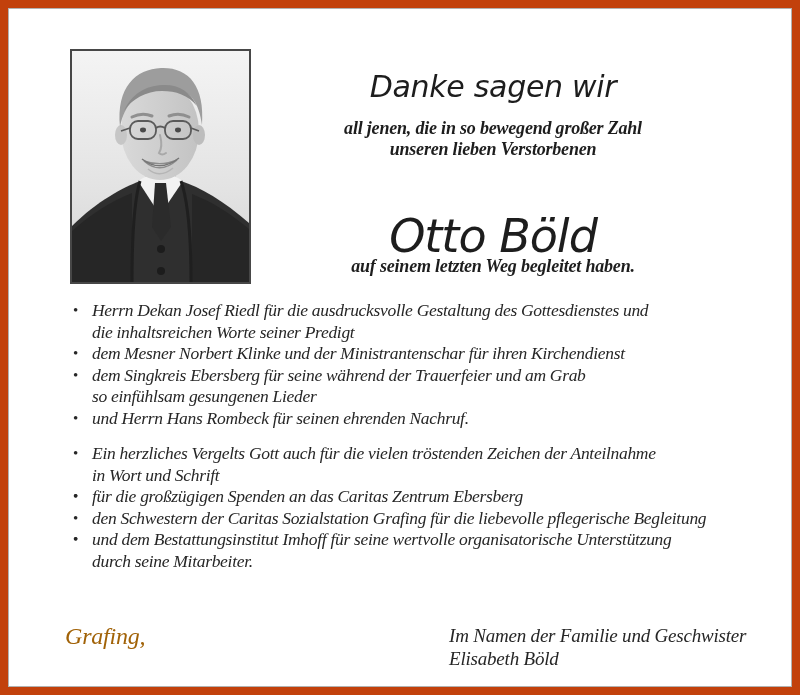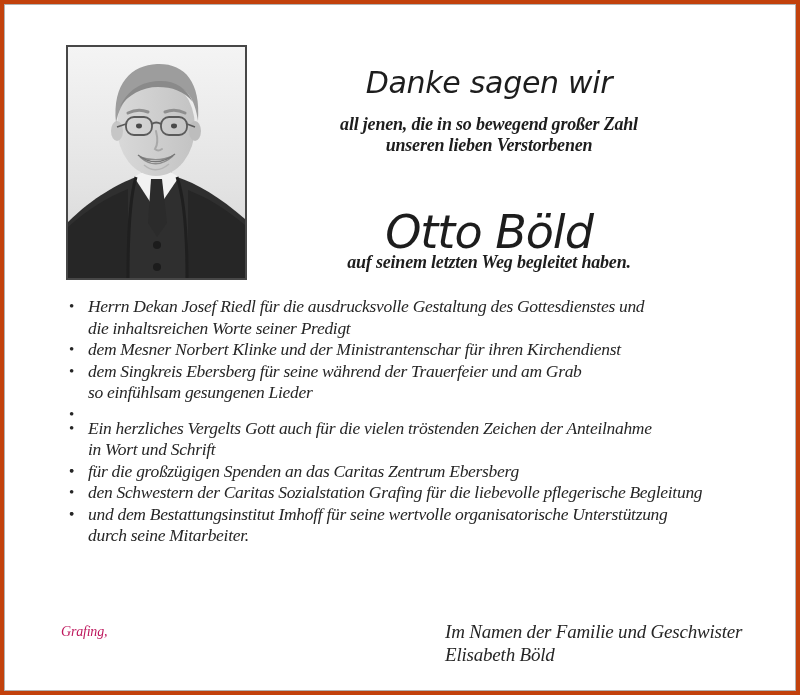--- a/index.html
+++ b/index.html
@@ -1,18 +1,18 @@
 <!DOCTYPE html>
 <html><head>
 <meta charset="utf-8">
 <style>
   html,body{margin:0;padding:0;background:#ffffff;}
   .card{
     position:relative;width:800px;height:695px;background:#ffffff;
-    border:4px solid #c2410c;box-sizing:border-box;overflow:hidden;
+    border:8px solid #c2410c;box-sizing:border-box;overflow:hidden;
     font-family:"Liberation Serif","DejaVu Serif",serif;color:#222;
   }
   .inner-line{position:absolute;inset:0;border:1px solid #b2b2b2;pointer-events:none;}
   
   .photo{position:absolute;left:62px;top:41px;width:177px;height:231px;
     border:2px solid #474747;background:#e9e9e9;box-sizing:content-box;}
   .photo svg{display:block;}
   
   .hcol{position:absolute;left:242px;top:0;width:486px;text-align:center;color:#1d1d1d;}
   .title{position:absolute;left:0;top:62px;width:100%;
@@ -33,21 +33,21 @@
   ul.thanks li{
     position:relative;padding-left:24px;
     font-style:italic;font-size:17.5px;line-height:21.5px;
     letter-spacing:-.3px;white-space:pre;
   }
   ul.thanks li .bullet{
     position:absolute;left:5px;top:0;font-style:normal;font-size:15px;letter-spacing:0;
   }
   
   .footer-left{position:absolute;left:57px;top:617px;
-    font-style:italic;font-size:14px;line-height:22.5px;letter-spacing:-.2px;color:#be185d;}
+    font-style:italic;font-size:24px;line-height:22.5px;letter-spacing:-.2px;color:#a16207;}
   .footer-right{position:absolute;left:422px;top:617px;
     font-style:italic;font-size:19px;line-height:22.5px;letter-spacing:-.2px;
     white-space:pre-line;color:#262626;margin-left:19px;}
 </style>
 </head>
 <body>
 
 <div class="card">
   <div class="inner-line"></div>
 
@@ -120,21 +120,21 @@
     <div class="closing">auf seinem letzten Weg begleitet haben.</div>
   </div>
 
   <div class="lists">
     <ul class="thanks first" id="group1">
         <li><span class="bullet">•</span><span>Herrn Dekan Josef Riedl für die ausdrucksvolle Gestaltung des Gottesdienstes und
 die inhaltsreichen Worte seiner Predigt</span></li>
         <li><span class="bullet">•</span><span>dem Mesner Norbert Klinke und der Ministrantenschar für ihren Kirchendienst</span></li>
         <li><span class="bullet">•</span><span>dem Singkreis Ebersberg für seine während der Trauerfeier und am Grab
 so einfühlsam gesungenen Lieder</span></li>
-        <li><span class="bullet">•</span></li>
+        <li><span class="bullet">•</span><span>und Herrn Hans Rombeck für seinen ehrenden Nachruf.</span></li>
       </ul>
     <ul class="thanks second" id="group2">
         <li><span class="bullet">•</span><span>Ein herzliches Vergelts Gott auch für die vielen tröstenden Zeichen der Anteilnahme
 in Wort und Schrift</span></li>
         <li><span class="bullet">•</span></li>
         <li><span class="bullet">•</span><span>für die großzügigen Spenden an das Caritas Zentrum Ebersberg</span></li>
         <li><span class="bullet">•</span><span>den Schwestern der Caritas Sozialstation Grafing für die liebevolle pflegerische Begleitung</span></li>
         <li><span class="bullet">•</span></li>
         <li><span class="bullet">•</span><span>und dem Bestattungsinstitut Imhoff für seine wertvolle organisatorische Unterstützung
 durch seine Mitarbeiter.</span></li>

